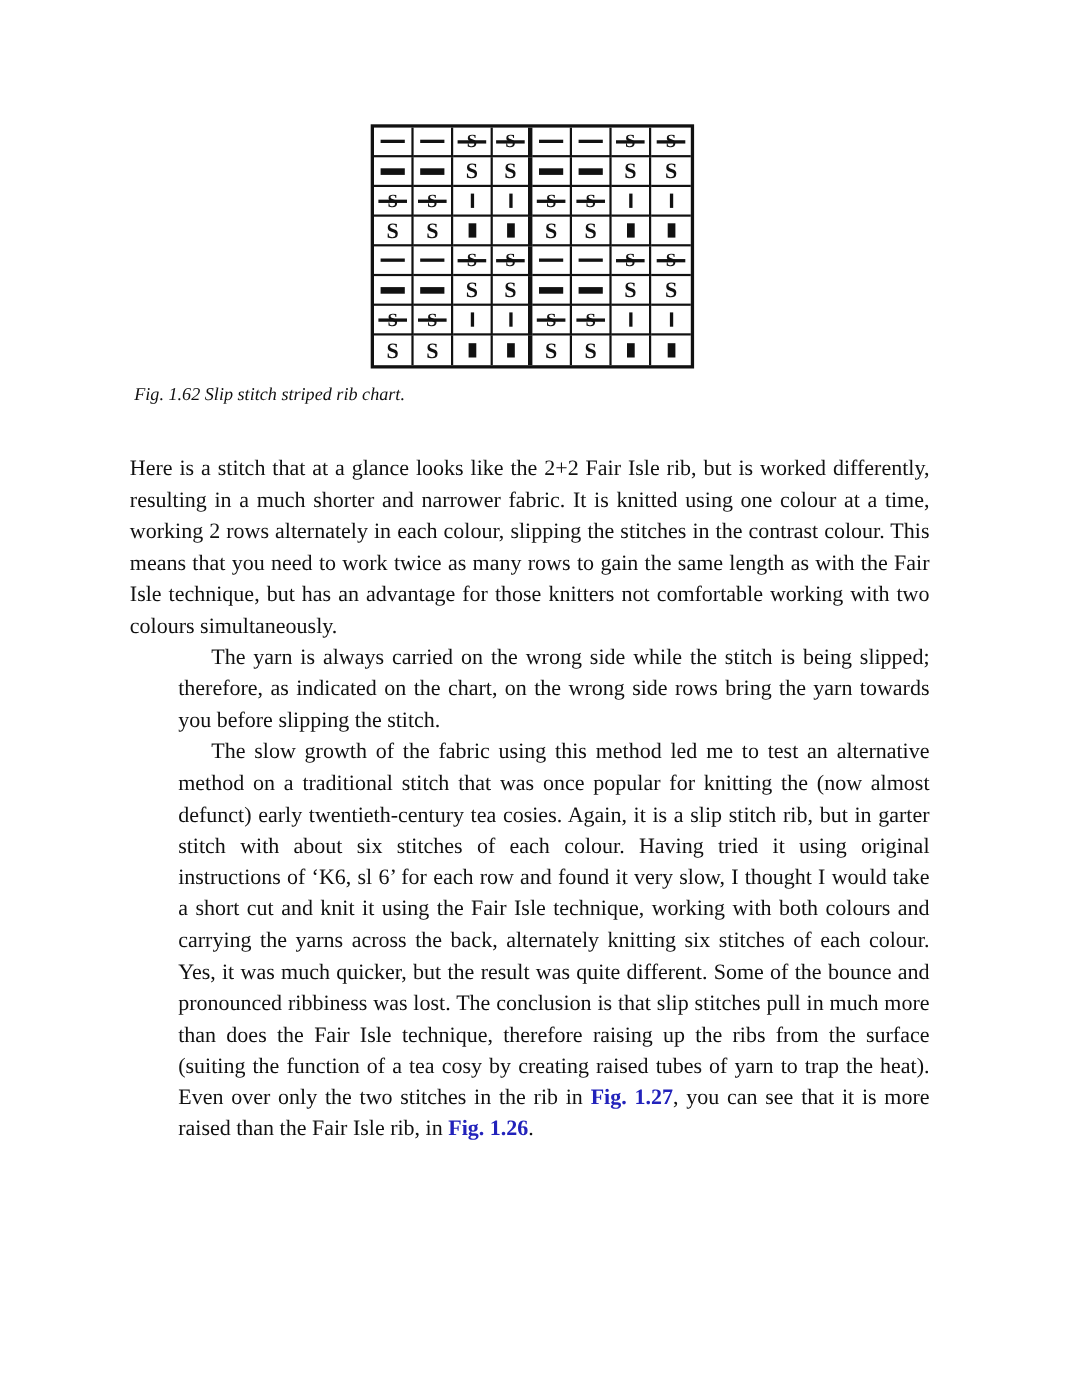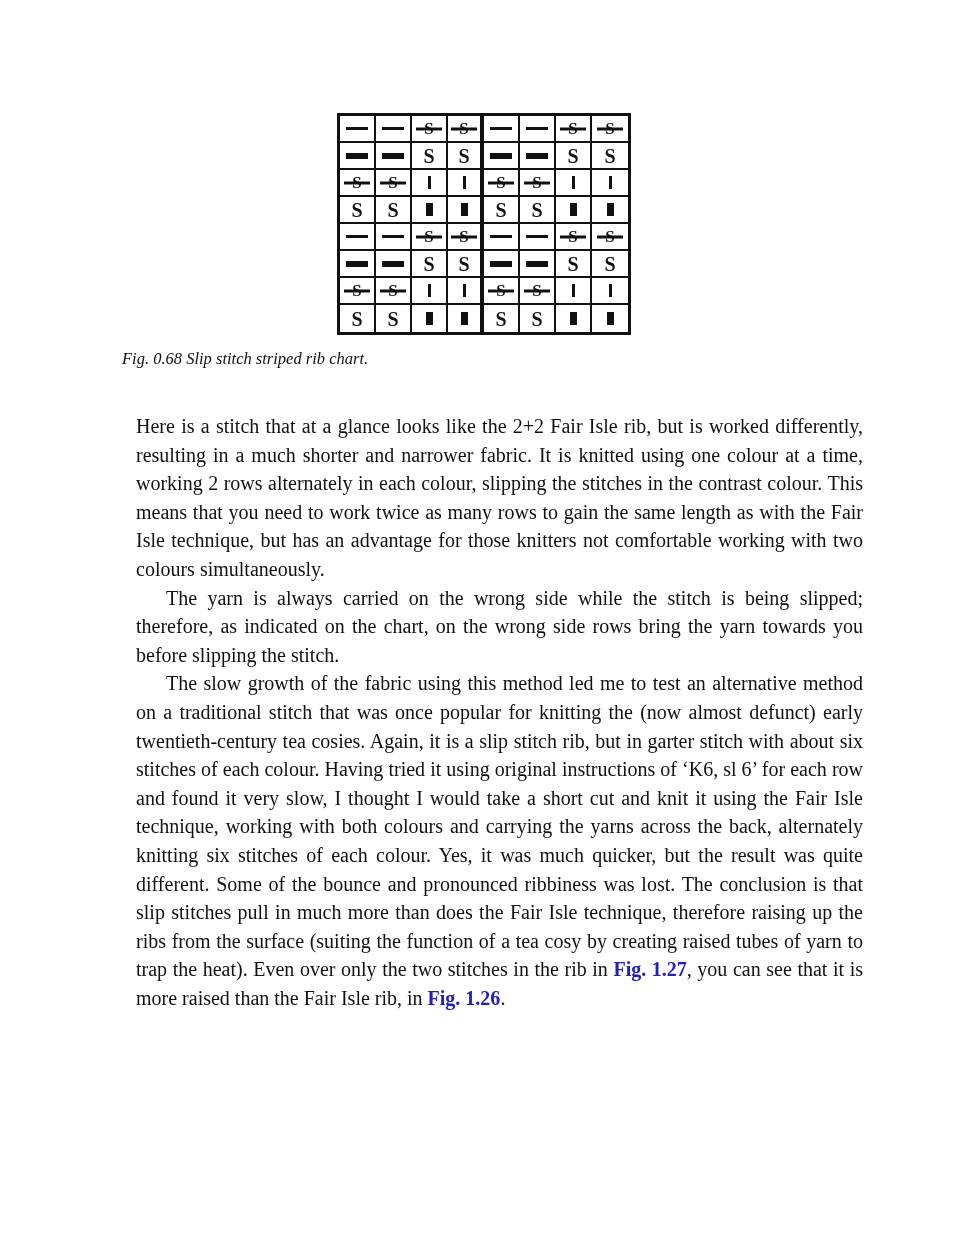--- a/index.html
+++ b/index.html
@@ -50,26 +50,26 @@
 
   
   .caption {
     position:absolute; left:122px; top:349px;
     font-style:italic; font-size:16.5px; color:var(--ink);
     white-space:nowrap;
   }
 
   
   .bodytext {
-    position:absolute; left:136px; top:412px; width:727px;
+    position:absolute; left:118px; top:412px; width:727px;
     font-size:20px; line-height:28.6px; text-align:justify;
     color:var(--ink);
   }
   .bodytext p { margin:0; }
-  .bodytext p.indent { text-indent:30px; }
+  .bodytext p.indent { text-indent:30px;margin-left:44px; }
   a.figlink { color:var(--link); text-decoration:none; cursor:pointer;font-weight:bold; }
 </style>
 </head>
 <body>
 
 <div class="chart">
     <div class="cell">
       <span class="sym-thin-dash"></span>
     </div>
     <div class="cell">
@@ -256,19 +256,19 @@
       <span class="sym-s">S</span>
     </div>
     <div class="cell last-row">
       <span class="sym-thick-bar"></span>
     </div>
     <div class="cell last-col last-row">
       <span class="sym-thick-bar"></span>
     </div>
   </div>
 
-<div class="caption">Fig. 0.68 Slip stitch striped rib chart.</div>
+<div class="caption">Fig. 1.62 Slip stitch striped rib chart.</div>
 
 <div class="bodytext">
   <p>Here is a stitch that at a glance looks like the 2+2 Fair Isle rib, but is worked differently, resulting in a much shorter and narrower fabric. It is knitted using one colour at a time, working 2 rows alternately in each colour, slipping the stitches in the contrast colour. This means that you need to work twice as many rows to gain the same length as with the Fair Isle technique, but has an advantage for those knitters not comfortable working with two colours simultaneously.</p>
   <p class="indent">The yarn is always carried on the wrong side while the stitch is being slipped; therefore, as indicated on the chart, on the wrong side rows bring the yarn towards you before slipping the stitch.</p>
   <p class="indent"><span>The slow growth of the fabric using this method led me to test an alternative method on a traditional stitch that was once popular for knitting the (now almost defunct) early twentieth-century tea cosies. Again, it is a slip stitch rib, but in garter stitch with about six stitches of each colour. Having tried it using original instructions of ‘K6, sl 6’ for each row and found it very slow, I thought I would take a short cut and knit it using the Fair Isle technique, working with both colours and carrying the yarns across the back, alternately knitting six stitches of each colour. Yes, it was much quicker, but the result was quite different. Some of the bounce and pronounced ribbiness was lost. The conclusion is that slip stitches pull in much more than does the Fair Isle technique, therefore raising up the ribs from the surface (suiting the function of a tea cosy by creating raised tubes of yarn to trap the heat). Even over only the two stitches in the rib in </span><a class="figlink">Fig. 1.27</a><span>, you can see that it is more raised than the Fair Isle rib, in </span><a class="figlink">Fig. 1.26</a><span>.</span></p>
 </div>
 
 </body></html>

